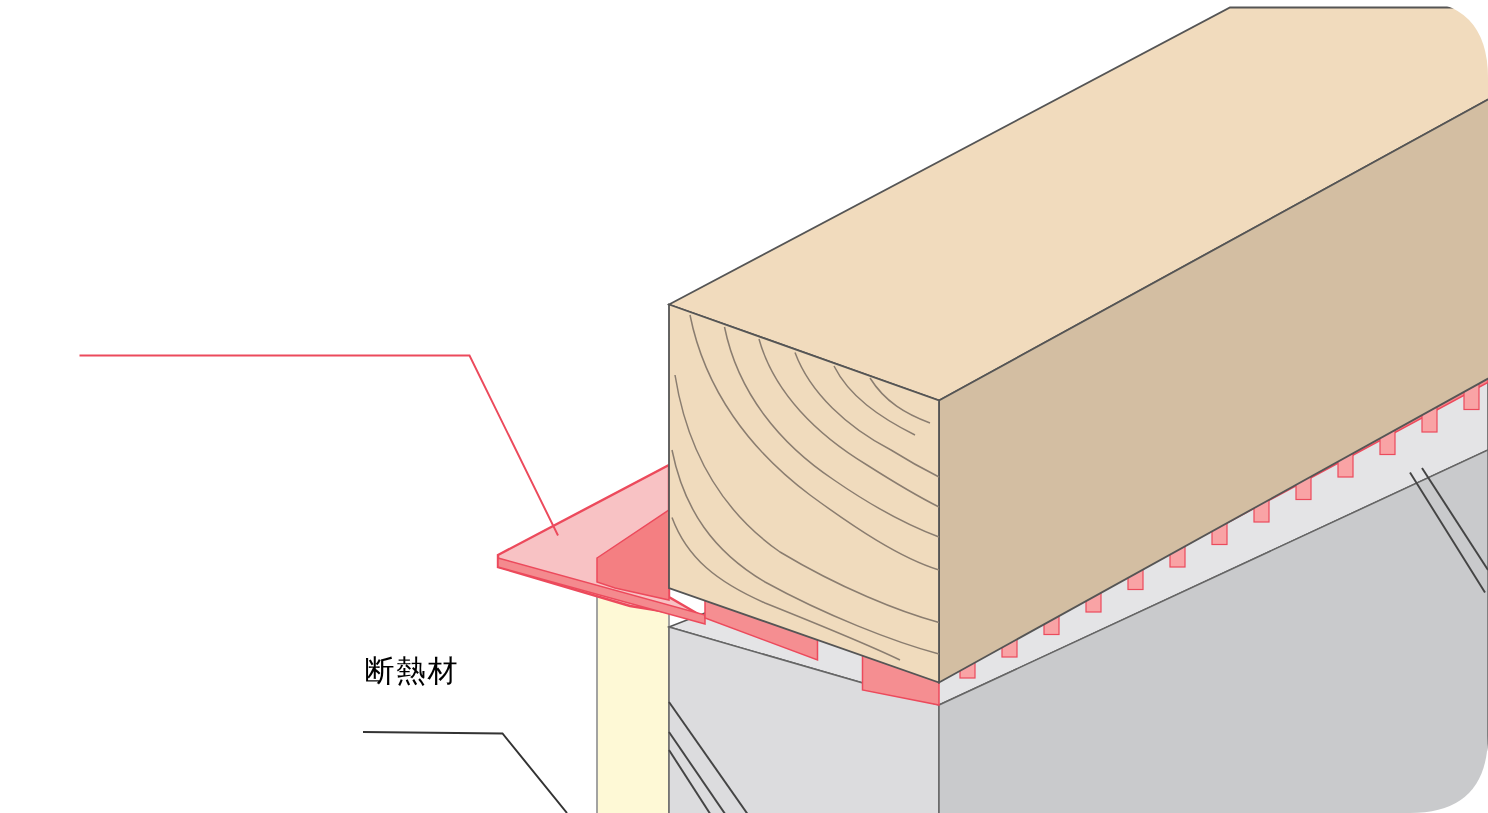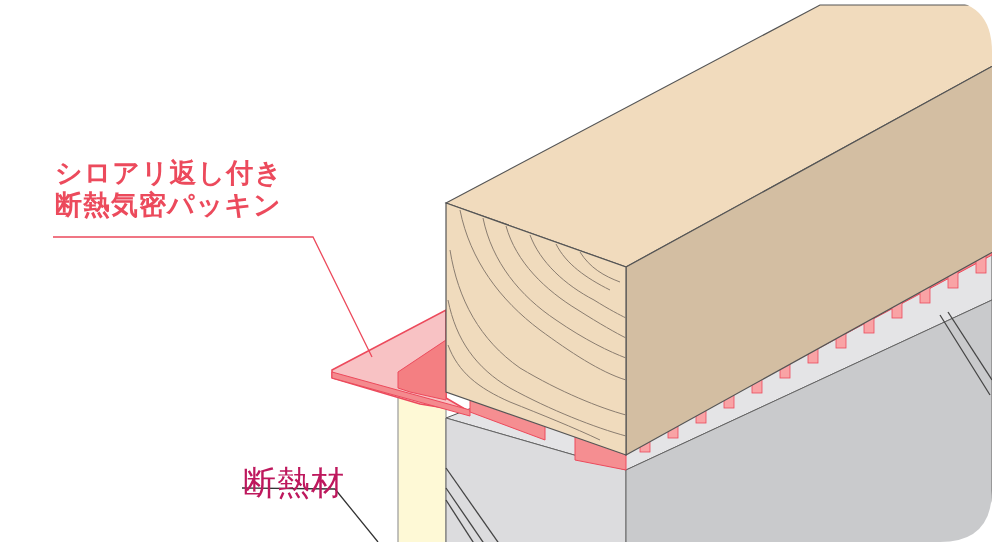--- a/index.html
+++ b/index.html
@@ -1,21 +1,21 @@
 <!DOCTYPE html>
 <html><head>
 <meta charset="utf-8">
 <style>
   html, body { margin: 0; padding: 0; background: #ffffff; }
   body { width: 992px; height: 542px; position: relative; overflow: hidden; font-family: "DejaVu Sans", sans-serif; }
   .stage { position: absolute; left: 0; top: 0; width: 992px; height: 542px; }
   svg.illus { position: absolute; left: 0; top: 0; }
   .label { position: absolute; white-space: nowrap; line-height: 1.18; }
   .label-gasket { left: 55px; top: 157px; color: #ec4a5c; font-size: 27px; font-weight: bold; letter-spacing: 1px; }
-  .label-insul { left: 243px; top: 464px; color: #be185d; font-size: 33px; letter-spacing: 1px; }
+  .label-insul { left: 243px; top: 436px; color: #000000; font-size: 20px; letter-spacing: 1px; }
 </style>
 </head>
 <body>
 
 <div class="stage">
   <svg class="illus" width="992" height="542" viewBox="0 0 992 542">
     <defs>
       <clipPath id="card">
         <path d="M0 0 H940 Q992 0 992 52 V490 Q992 542 940 542 H0 Z"></path>
       </clipPath>
@@ -79,18 +79,14 @@
         <path d="M450 250 C458 300 480 340 520 368 C560 392 600 408 626 415"></path>
         <path d="M448 300 C456 340 476 368 510 388 C550 410 596 428 626 436"></path>
         <path d="M448 345 C458 372 478 388 510 402 C540 414 575 428 600 440"></path>
       </g>
 
       <polyline points="53,237 313,237 372,357" fill="none" stroke="#ec4a5c" stroke-width="1.3"></polyline>
       <polyline points="242,488 335,489 378,542" fill="none" stroke="#333" stroke-width="1.3"></polyline>
     </g>
   </svg>
 
-  <div class="label label-gasket">
-    <div>シロアリ返し付き</div>
-    <div>断熱気密パッキン</div>
-  </div>
   <div class="label label-insul">断熱材</div>
 </div>
 
 </body></html>

